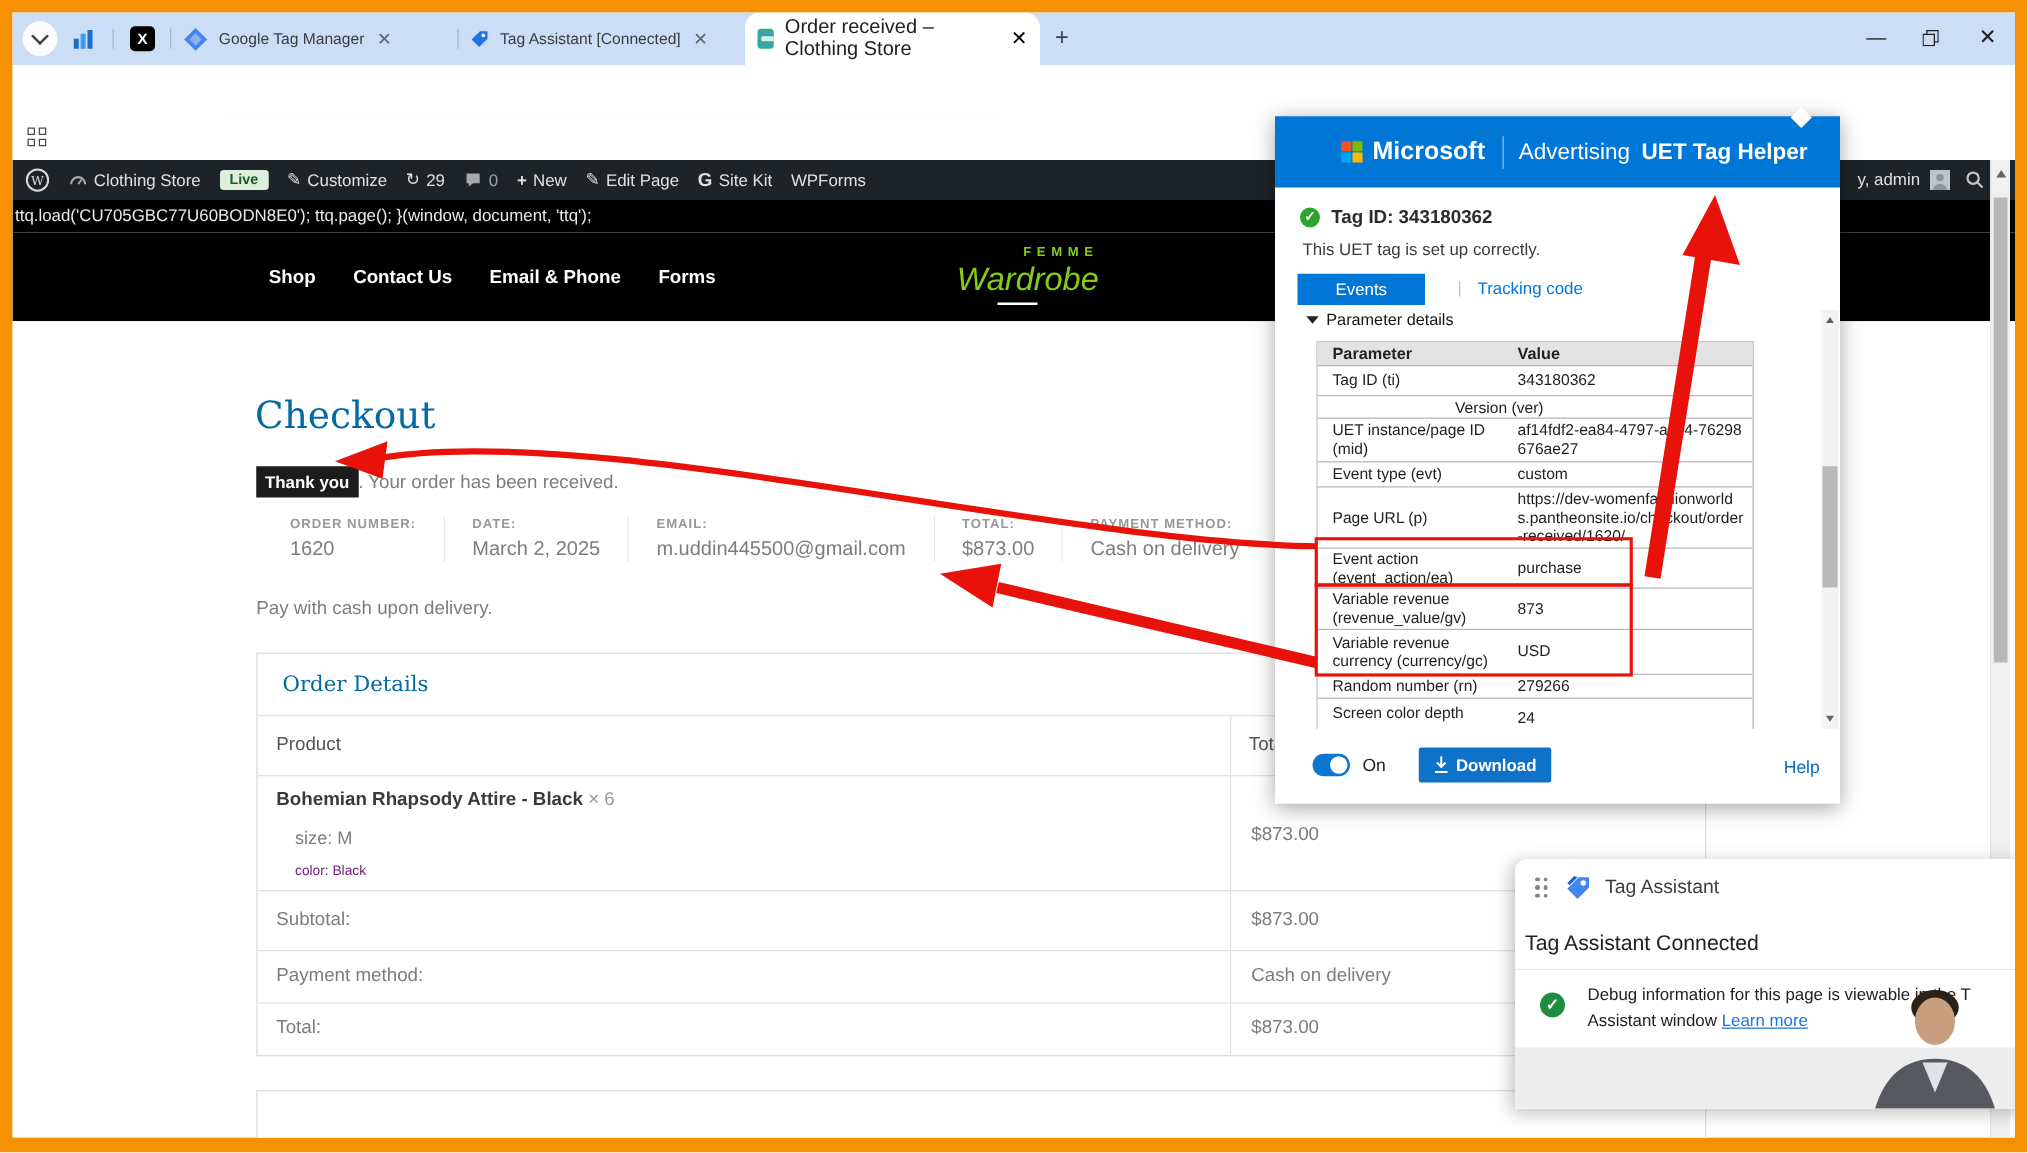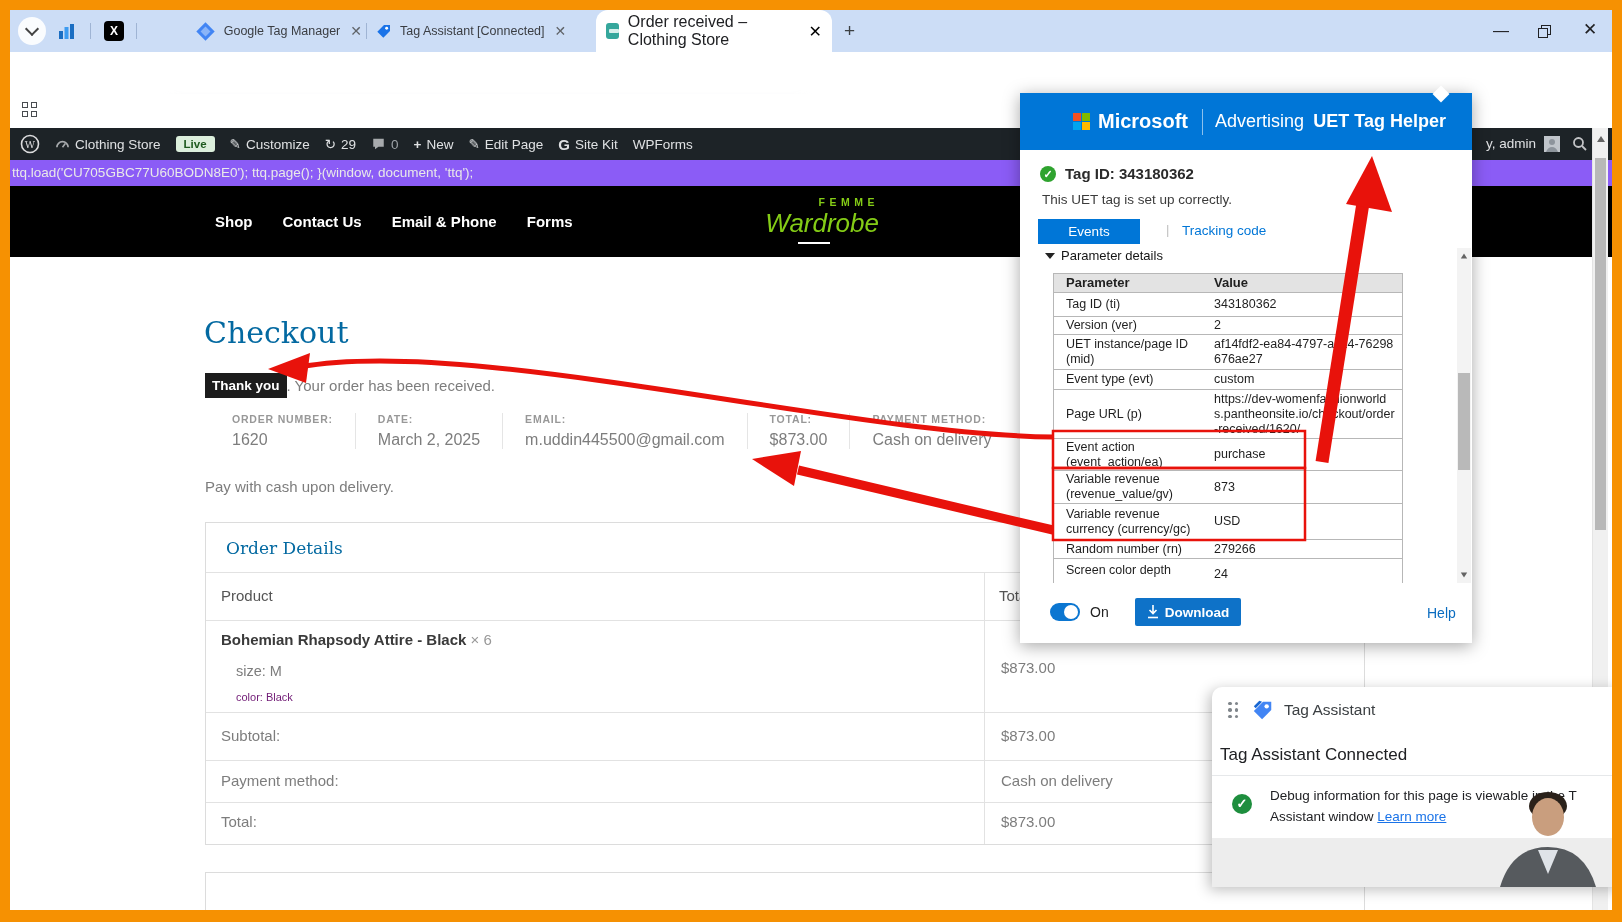--- a/index.html
+++ b/index.html
@@ -33,21 +33,21 @@
   .circ{width:22px;height:22px;border-radius:50%;display:flex;align-items:center;justify-content:center;}
   .uet-badge{position:absolute;right:-5px;bottom:-4px;width:14px;height:14px;border-radius:50%;background:#34a853;color:#fff;font-size:9.5px;font-weight:bold;text-align:center;line-height:14px;}
   .bookmarks{left:0;top:84px;width:1602px;height:34px;background:#fff;}
   .gridicon{left:12px;top:92px;width:16px;height:16px;display:grid;grid-template-columns:6px 6px;grid-template-rows:6px 6px;gap:3px;}
   .gridicon b{border:1.5px solid #494c50;box-sizing:border-box;}
 
   
   .adminbar{left:0;top:118px;width:1602px;height:32px;background:#1d2327;display:flex;align-items:center;gap:15px;padding-left:10px;box-sizing:border-box;color:#dfe1e3;font-size:13.5px;}
   .ab-item{display:flex;align-items:center;gap:5px;white-space:nowrap;}
   .live{background:#dcefdc;color:#1d5a1d;font-size:11.5px;font-weight:bold;padding:2px 8px;border-radius:3px;}
-  .codebar{left:0;top:150px;width:1602px;height:26px;background:#8b5cf6;color:#e9e9e9;font-size:13.5px;line-height:26px;padding-left:2px;box-sizing:border-box;white-space:nowrap;}
+  .codebar{left:0;top:150px;width:1602px;height:26px;background:#000000;color:#e9e9e9;font-size:13.5px;line-height:26px;padding-left:2px;box-sizing:border-box;white-space:nowrap;}
 
   
   .page{left:0;top:247px;width:1602px;height:653px;background:#fff;}
   .siteheader{left:0;top:176px;width:1602px;height:71px;background:#000;}
   .mainnav{position:absolute;left:205px;top:0;height:71px;display:flex;align-items:center;gap:30px;}
   .mainnav span{color:#fff;font-size:15px;font-weight:600;}
   .logo{position:absolute;left:739px;top:10px;width:130px;text-align:right;color:#84cc16;}
   .logo .l1{font-size:10.5px;letter-spacing:4.5px;font-weight:600;}
   .logo .l2{font-family:Liberation Sans, sans-serif;font-style:italic;font-size:26px;margin-top:0px;}
   .logo .l3{width:32px;height:2px;background:#fff;margin:3px auto 0;}
@@ -109,21 +109,21 @@
         <svg width="17" height="17" viewBox="0 0 17 17">
             <rect x="1" y="8" width="4" height="8" fill="#1b6ec2"></rect>
             <rect x="6.5" y="4" width="4" height="12" fill="#3d9bf0"></rect>
             <rect x="12" y="1" width="4" height="15" fill="#1b6ec2"></rect>
           </svg>
       </div>
       <div class="abs pin-sep" style="left:80px;"></div>
       <div class="abs xlogo"><span>X</span></div>
       <div class="abs pin-sep" style="left:126px;"></div>
 
-      <div class="abs tab" style="left:140px;width:212px;justify-content:flex-end;">
+      <div class="abs tab" style="left:140px;width:212px;">
         <span class="gtm-d">
             <i></i>
           </span>
         <span class="tlabel" style="margin-left:12px;">Google Tag Manager</span>
         <span class="tclose">✕</span>
       </div>
       <div class="abs pin-sep" style="left:356px;"></div>
       <div class="abs tab" style="left:366px;width:212px;">
         <svg class="tagicon" viewBox="0 0 24 24">
             <path d="M21 3h-9L2 13l9 9 10-10z" fill="#1a73e8"></path>
@@ -405,21 +405,21 @@
       <div class="abs" style="left:33px;top:172px;width:386px;height:318px;overflow:hidden;">
         <div class="ptable">
           <div class="prow" style="height:18px;">
             <div class="pc">Parameter</div>
             <div class="vc">Value</div>
           </div>
           <div class="prow" style="height:24px;">
               <div class="pc">Tag ID (ti)</div>
               <div class="vc">343180362</div>
             </div>
-          <div class="prow" style="height:18px;">
+          <div class="prow" style="height:18px;flex-direction:column;">
               <div class="pc">Version (ver)</div>
               <div class="vc">2</div>
             </div>
           <div class="prow" style="height:35px;">
               <div class="pc">UET instance/page ID (mid)</div>
               <div class="vc">af14fdf2-ea84-4797-ac24-76298676ae27</div>
             </div>
           <div class="prow" style="height:20px;">
               <div class="pc">Event type (evt)</div>
               <div class="vc">custom</div>

